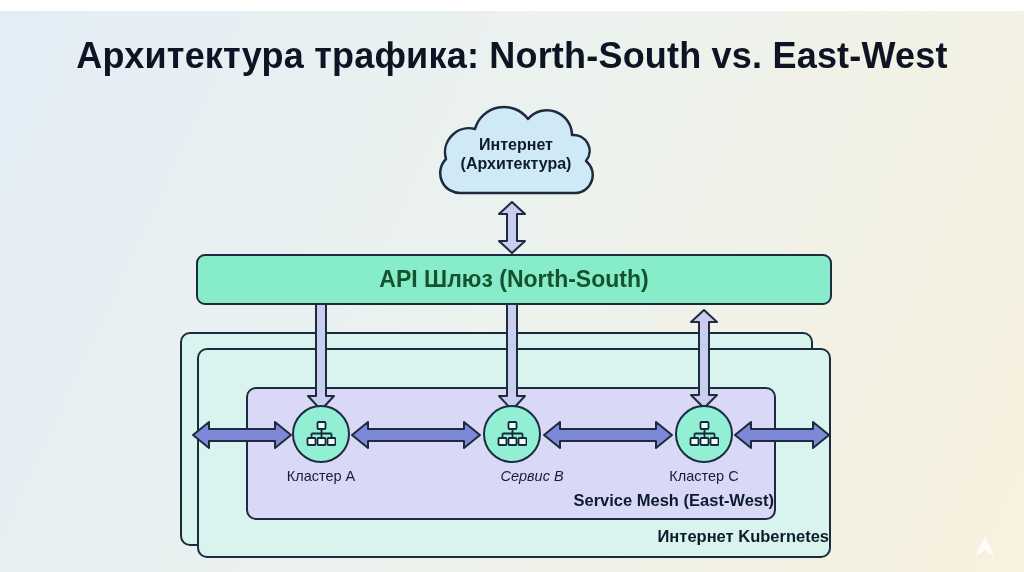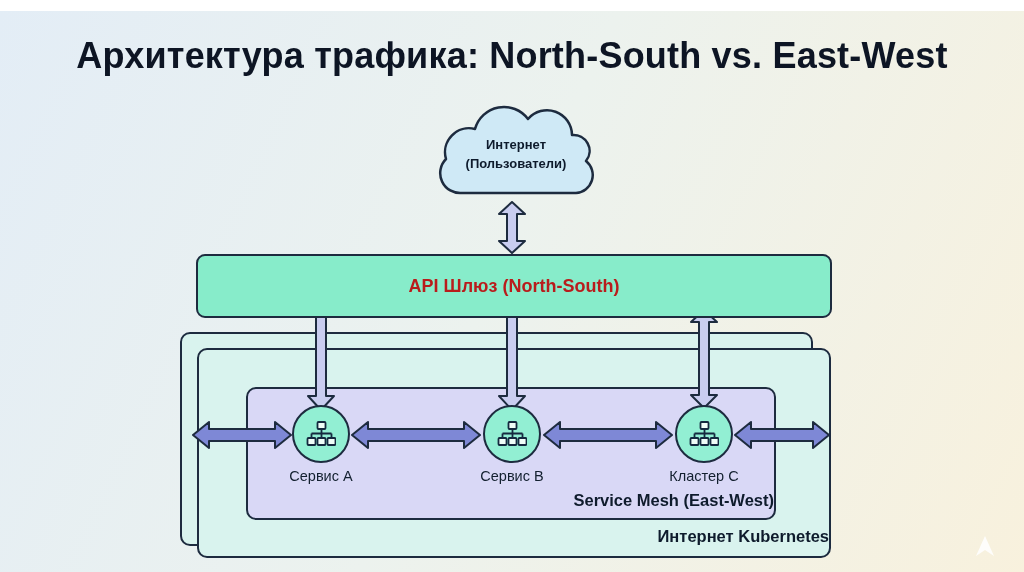--- a/index.html
+++ b/index.html
@@ -9,27 +9,27 @@
     font-family:"Liberation Sans","DejaVu Sans",sans-serif;
     margin-top:11px;
   }
   .abs{position:absolute;}
   .title{
     left:0;right:0;top:24px;text-align:center;
     font-size:36px;font-weight:700;color:#0d1524;letter-spacing:.2px;
   }
   .cloud-label{
     left:420px;top:124px;width:192px;text-align:center;
-    font-size:13px;font-weight:700;color:#0e1b2c;line-height:19px;
+    font-size:16px;font-weight:700;color:#0e1b2c;line-height:19px;
   }
   .gateway{
-    left:196px;top:243px;width:636px;height:64px;box-sizing:border-box;
+    left:196px;top:243px;width:636px;height:51px;box-sizing:border-box;
     background:#87ecca;border:2.5px solid #1d2b3f;border-radius:9px;
     display:flex;align-items:center;justify-content:center;
-    font-size:18px;font-weight:700;color:#b91c1c;
+    font-size:23px;font-weight:700;color:#14532d;
   }
   .cluster{
     box-sizing:border-box;background:#d9f3ee;
     border:2.5px solid #1d2b3f;border-radius:10px;
   }
   .cluster-back{left:180px;top:321px;width:633px;height:214px;}
   .cluster-front{left:197px;top:337px;width:634px;height:210px;}
   .bottom-label{
     position:absolute;left:0;right:0;bottom:10px;text-align:right;
     font-size:16.5px;font-weight:700;color:#0e1b2c;
@@ -44,21 +44,21 @@
     background:#92efd3;border:2.5px solid #1d2b3f;
     display:flex;align-items:center;justify-content:center;
   }
   .node-a{left:292px;top:394px;}
   .node-b{left:483px;top:394px;}
   .node-c{left:675px;top:394px;}
   .service-label{
     width:120px;top:457px;text-align:center;
     font-size:14.5px;font-weight:500;color:#13202f;
   }
-  .lbl-a{left:261px;} .lbl-b{left:452px;} .lbl-c{left:644px;}
+  .lbl-a{left:261px;} .lbl-b{left:472px;font-style:italic;} .lbl-c{left:644px;}
   svg{display:block;}
 </style>
 </head>
 <body>
 
 <div class="stage">
 
   <div class="abs title">Архитектура трафика: North-South vs. East-West</div>
 
   <svg class="abs" style="left:420px;top:90px;" width="192" height="100" viewBox="0 0 192 100">
@@ -66,21 +66,21 @@
              A 20 20 0 0 1 26 58
              A 24 24 0 0 1 55 28
              A 30 30 0 0 1 108 18
              A 25 25 0 0 1 152 34
              A 16 16 0 0 1 166 60
              A 18 18 0 0 1 156 92
              Z" fill="#cfe9f6" stroke="#1d2b3f" stroke-width="2.5" stroke-linejoin="round"></path>
   </svg>
   <div class="abs cloud-label">
     <div>Интернет</div>
-    <div>(Пользователи)</div>
+    <div>(Архитектура)</div>
   </div>
 
   <svg class="abs" style="left:497px;top:190px;" width="30" height="53" viewBox="0 0 30 53">
     <polygon points="15,1 28,13 20,13 20,40 28,40 15,52 2,40 10,40 10,13 2,13" fill="#c9cdf0" stroke="#1d2b3f" stroke-width="2" stroke-linejoin="round"></polygon>
   </svg>
 
   <div class="abs cluster cluster-back"></div>
   <div class="abs cluster cluster-front">
     <div class="bottom-label">Интернет Kubernetes</div>
   </div>
@@ -137,21 +137,21 @@
   <div class="abs service-node node-c">
     <svg width="30" height="26" viewBox="0 0 30 26">
       <path d="M15.5 8 V12.5 M5.5 12.5 H25.5 M5.5 12.5 V17 M15.5 12.5 V17 M25.5 12.5 V17" stroke="#14293f" stroke-width="1.8" fill="none"></path>
       <rect x="11.5" y="1" width="8" height="7" rx="1" fill="#effdf7" stroke="#14293f" stroke-width="1.8"></rect>
       <rect x="1.5" y="17" width="8" height="7" rx="1" fill="#effdf7" stroke="#14293f" stroke-width="1.8"></rect>
       <rect x="11.5" y="17" width="8" height="7" rx="1" fill="#effdf7" stroke="#14293f" stroke-width="1.8"></rect>
       <rect x="21.5" y="17" width="8" height="7" rx="1" fill="#effdf7" stroke="#14293f" stroke-width="1.8"></rect>
     </svg>
   </div>
 
-  <div class="abs service-label lbl-a">Сервис A</div>
+  <div class="abs service-label lbl-a">Кластер A</div>
   <div class="abs service-label lbl-b">Сервис B</div>
   <div class="abs service-label lbl-c">Кластер C</div>
 
   <svg class="abs" style="left:974px;top:524px;opacity:.88;" width="22" height="22" viewBox="0 0 22 22">
     <polygon points="11,1 20,21 11,15 2,21" fill="#ffffff"></polygon>
   </svg>
 
 </div>
 
 </body></html>

